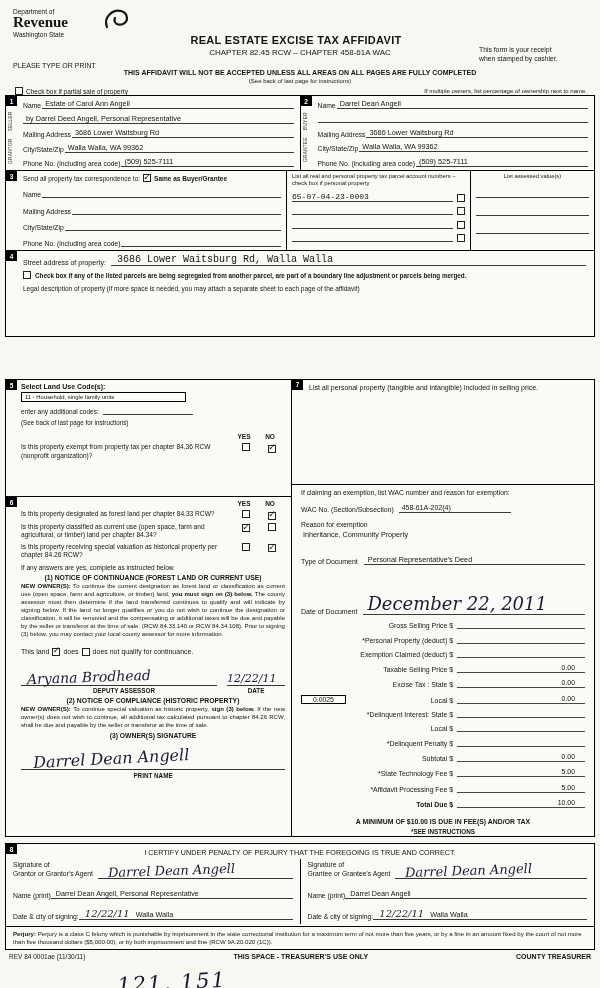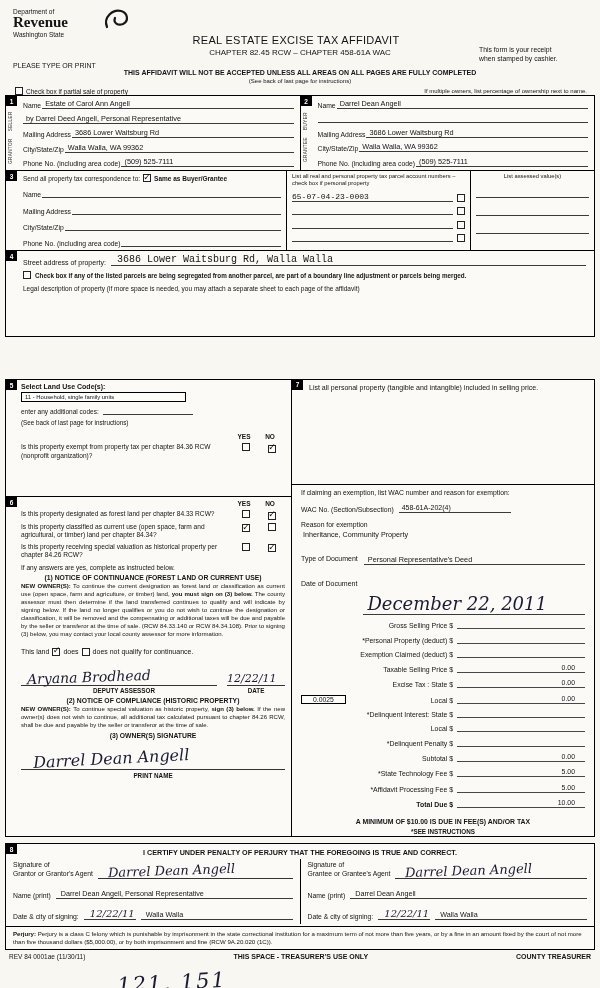--- a/index.html
+++ b/index.html
@@ -13,21 +13,21 @@
   .badge{position:absolute;top:0;left:0;width:11px;height:10px;background:#000;color:#fff;font-size:6.5px;font-weight:bold;display:flex;align-items:center;justify-content:center;}
   .cb{display:inline-flex;width:8px;height:8px;border:1px solid #222;background:#fdfdfb;align-items:center;justify-content:center;vertical-align:-1px;flex:0 0 auto;}
   .cb .mark{font-size:9px;line-height:1;margin-top:-2px;}
   
   .header{position:relative;height:90px;}
   .logo{position:absolute;left:8px;top:3px;width:130px;}
   .logo-dept{font-size:6.5px;}
   .logo-name{font-family:"Liberation Serif",serif;font-size:15px;font-weight:bold;line-height:1.05;}
   .logo-state{font-size:6.5px;}
   .logo-swoosh{position:absolute;left:88px;top:-1px;}
-  .h-title{position:absolute;left:0;right:8px;top:29px;text-align:center;font-size:11px;font-weight:normal;letter-spacing:.3px;}
+  .h-title{position:absolute;left:0;right:8px;top:29px;text-align:center;font-size:11px;font-weight:bold;letter-spacing:.3px;}
   .h-sub{position:absolute;left:0;right:0;top:43px;text-align:center;font-size:8px;}
   .h-receipt{position:absolute;right:8px;top:40px;width:108px;font-size:6.8px;line-height:1.35;}
   .h-type{position:absolute;left:8px;top:57px;font-size:7px;}
   .h-warn{position:absolute;left:0;right:0;top:64px;text-align:center;font-weight:bold;font-size:7px;}
   .h-seeback{position:absolute;left:0;right:0;top:73px;text-align:center;font-size:6px;}
   .h-partial{position:absolute;left:10px;top:82px;font-size:6.5px;display:flex;gap:3px;align-items:center;}
   .h-multi{position:absolute;right:8px;top:83px;font-size:6px;}
   
   .parties{display:flex;border:1px solid #000;height:76px;background:#fbfaf6;}
   .party{flex:1;position:relative;padding:3px 6px 3px 17px;display:flex;flex-direction:column;justify-content:space-between;}
@@ -88,40 +88,40 @@
   .owner-sig .hw{font-size:16px;display:inline-block;transform:rotate(-3deg);margin:5px 0 0 12px;}
   .print-label{text-align:center;font-weight:bold;font-size:6.3px;margin-top:2px;}
   
   .sec7top{height:105px;position:relative;padding:3px 8px 0 17px;border-bottom:1px solid #000;font-size:7px;line-height:1.35;}
   .sec7main{flex:1;padding:3px 9px 0 9px;position:relative;}
   .s7-intro{font-size:6.8px;margin-top:1px;}
   .s7-wac{display:flex;gap:5px;margin-top:8px;font-size:6.8px;align-items:flex-end;}
   .s7-wac .fill{width:112px;font-size:7px;padding-left:3px;}
   .s7-reason{font-size:6.8px;margin-top:8px;}
   .s7-reason-val{font-size:7.2px;width:205px;margin-top:2px;padding:0 0 1px 2px;}
-  .s7-doc{display:flex;gap:6px;margin-top:15px;font-size:7px;}
+  .s7-doc{display:flex;gap:6px;align-items:flex-end;margin-top:15px;font-size:7px;}
   .s7-doc .fill{flex:1;font-size:7.3px;padding-left:4px;}
   .s7-doc .fill.hwv{font-size:18px;margin-top:13px;}
   .fee-row{display:flex;align-items:flex-end;margin-top:6.3px;font-size:6.9px;}
   .fee-label{flex:1;text-align:right;}
   .fee-line{width:128px;border-bottom:1px solid #474747;margin-left:4px;text-align:right;padding:0 10px 1px 0;min-height:8px;}
   .rate-box{border:1px solid #000;padding:0 11px;font-size:6.8px;background:#fdfdfa;}
   .s7-min{text-align:center;font-weight:bold;font-size:6.9px;margin-top:10px;}
   .s7-seeins{text-align:center;font-weight:bold;font-size:6.3px;margin-top:3px;}
   
   .sec8{border:1px solid #000;margin-top:6px;height:84px;position:relative;padding-top:2px;background:#fbfaf6;}
-  .s8-certify{text-align:center;font-weight:bold;font-size:7.2px;margin:2px 12px;}
+  .s8-certify{text-align:center;font-weight:normal;font-size:7.2px;margin:2px 12px;}
   .sig-cols{display:flex;height:calc(100% - 15px);}
   .sig-col{flex:1;padding:2px 7px 4px;display:flex;flex-direction:column;justify-content:space-between;}
   .sig-col + .sig-col{border-left:1px solid #000;}
   .sig-top{display:flex;align-items:flex-end;gap:5px;font-size:6.8px;}
   .sig-lab{line-height:1.3;}
   .sig-line{flex:1;border-bottom:1px solid #333;height:18px;}
   .sig-line .hw{font-size:13px;display:inline-block;transform:rotate(-2deg);margin:2px 0 0 10px;}
-  .s8-row{display:flex;gap:5px;align-items:flex-end;font-size:6.8px;}
+  .s8-row{display:flex;align-items:flex-end;font-size:6.8px;}
   .s8-row .fill{flex:1;padding-left:5px;font-size:7.2px;}
   .s8-row .fill.dt{flex:0 0 52px;text-align:center;font-size:10px;}
   
   .perjury{border:1px solid #000;border-top:none;padding:3px 7px;font-size:6.1px;line-height:1.35;background:#fbfaf6;}
   .footrow{display:flex;justify-content:space-between;align-items:flex-start;padding:3px 4px 0;font-size:6.5px;}
   .foot-mid,.foot-right{font-weight:bold;font-size:7px;}
   .treasurer-note{margin:1px 0 0 112px;font-size:21px;transform:rotate(-3deg);letter-spacing:2px;}
 </style>
 </head>
 <body>

